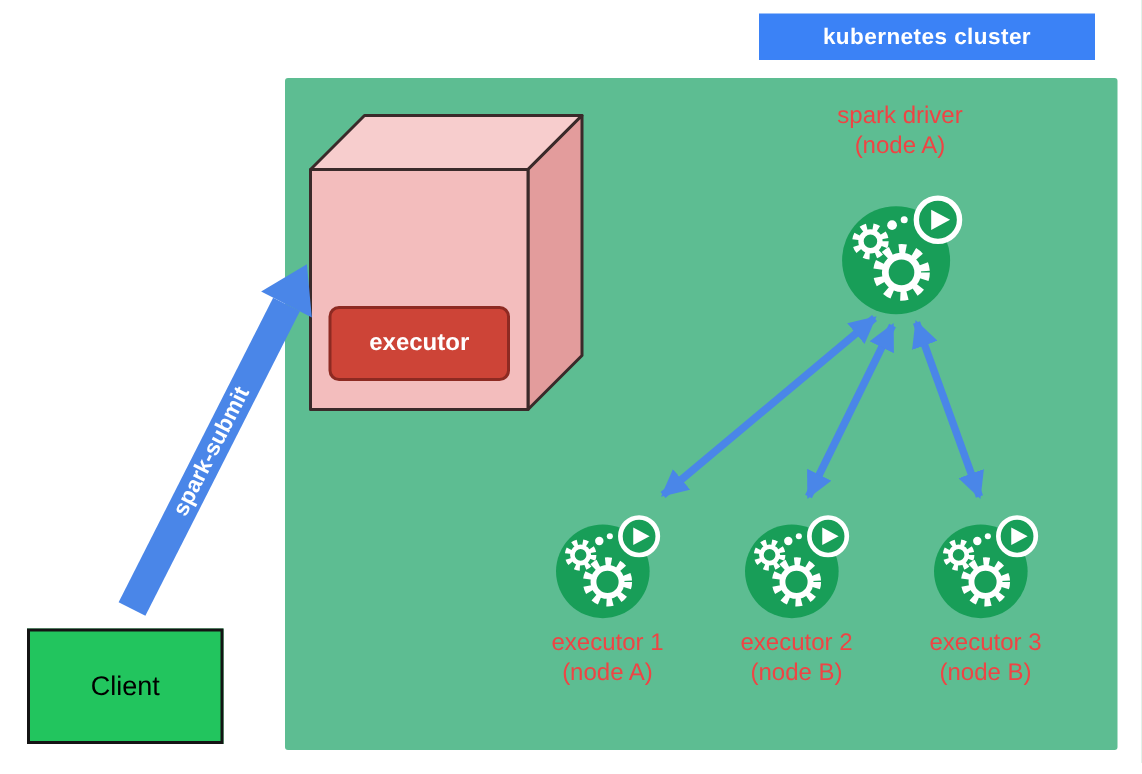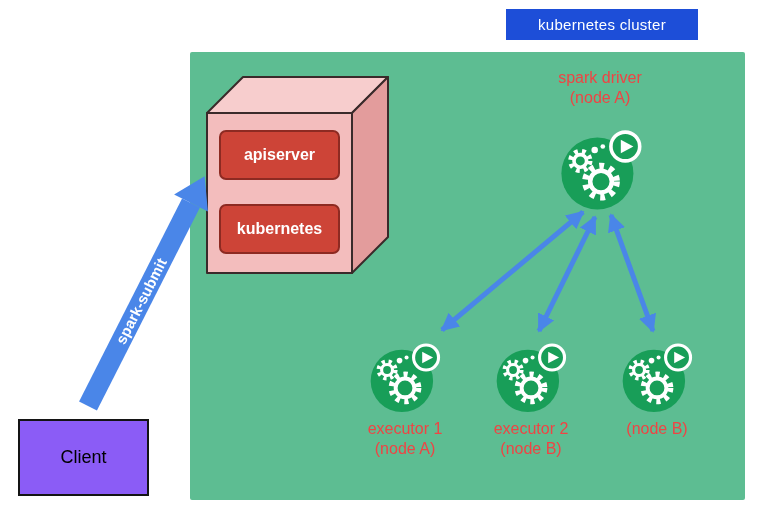--- a/index.html
+++ b/index.html
@@ -1,39 +1,39 @@
 <!DOCTYPE html>
 <html><head>
 <meta charset="utf-8">
 <style>
   html,body{margin:0;padding:0;background:#fff;}
   .canvas{position:relative;width:761px;height:516px;background:#ffffff;
           font-family:"Liberation Sans",sans-serif;overflow:hidden;}
   .cluster{position:absolute;left:190px;top:52px;width:555px;height:448px;
            background:#5dbd92;border-radius:2px;}
-  .cluster-label{position:absolute;left:506px;top:9px;width:192px;height:31px;
-           background:#1d4ed8;color:#ffffff;font-weight:normal;font-size:15px;
+  .cluster-label{position:absolute;left:506px;top:9px;width:224px;height:31px;
+           background:#3b82f6;color:#ffffff;font-weight:bold;font-size:15px;
            display:flex;align-items:center;justify-content:center;letter-spacing:.3px;}
   .overlay{position:absolute;left:0;top:0;pointer-events:none;}
   .red-box{position:absolute;width:121px;height:50px;background:#cd4437;
            border:2px solid #8d2a22;border-radius:7px;color:#ffffff;font-weight:bold;
            font-size:16px;display:flex;align-items:center;justify-content:center;
            box-sizing:border-box;}
   .box-apiserver{left:219px;top:130px;}
   .box-scheduler{left:219px;top:204px;}
   .pod{position:absolute;}
   .lbl{position:absolute;text-align:center;font-size:16px;line-height:20px;color:#ef4444;}
   .driver-lbl{left:520px;top:68px;width:160px;}
   .exec-lbl{top:419px;width:124px;}
   .exec1{left:343px;} .exec2{left:469px;} .exec3{left:595px;}
   .spark-submit-text{position:absolute;left:141px;top:301px;
            transform:translate(-50%,-50%) rotate(-63deg);color:#ffffff;font-weight:bold;
            font-size:15px;white-space:nowrap;}
   .client-box{position:absolute;left:18px;top:419px;width:131px;height:77px;
-           background:#8b5cf6;border:2px solid #141414;display:flex;align-items:center;
+           background:#22c55e;border:2px solid #141414;display:flex;align-items:center;
            justify-content:center;font-size:18px;color:#000;box-sizing:border-box;}
 </style>
 </head>
 <body>
 
 <div class="canvas">
 
   <div class="cluster"></div>
 
   <svg class="overlay" width="761" height="516" viewBox="0 0 761 516">
@@ -71,22 +71,21 @@
 
     <g stroke="#4a86e8" stroke-width="5" fill="none">
       <line x1="583" y1="212" x2="442" y2="330" marker-start="url(#ah)" marker-end="url(#ah)"></line>
       <line x1="595" y1="217" x2="539" y2="331" marker-start="url(#ah)" marker-end="url(#ah)"></line>
       <line x1="611" y1="215" x2="653" y2="331" marker-start="url(#ah)" marker-end="url(#ah)"></line>
     </g>
   </svg>
 
   <div class="cluster-label">kubernetes cluster</div>
 
-  <div class="red-box box-apiserver">apiserver</div>
-  <div class="red-box box-scheduler">kubernetes</div>
+  <div class="red-box box-scheduler">executor</div>
 
   <div class="lbl driver-lbl">
     <div>spark driver</div>
     <div>(node A)</div>
   </div>
   <svg class="pod" style="left:556px;top:124px" width="90" height="90">
       <use href="#pod-icon"></use>
     </svg>
 
   <svg class="pod" style="left:366px;top:338px" width="78" height="78">
@@ -101,20 +100,21 @@
 
   <div class="lbl exec-lbl exec1">
     <div>executor 1</div>
     <div>(node A)</div>
   </div>
   <div class="lbl exec-lbl exec2">
     <div>executor 2</div>
     <div>(node B)</div>
   </div>
   <div class="lbl exec-lbl exec3">
+    <div>executor 3</div>
     <div>(node B)</div>
   </div>
 
   <div class="spark-submit-text">spark-submit</div>
 
   <div class="client-box">Client</div>
 
 </div>
 
 </body></html>

